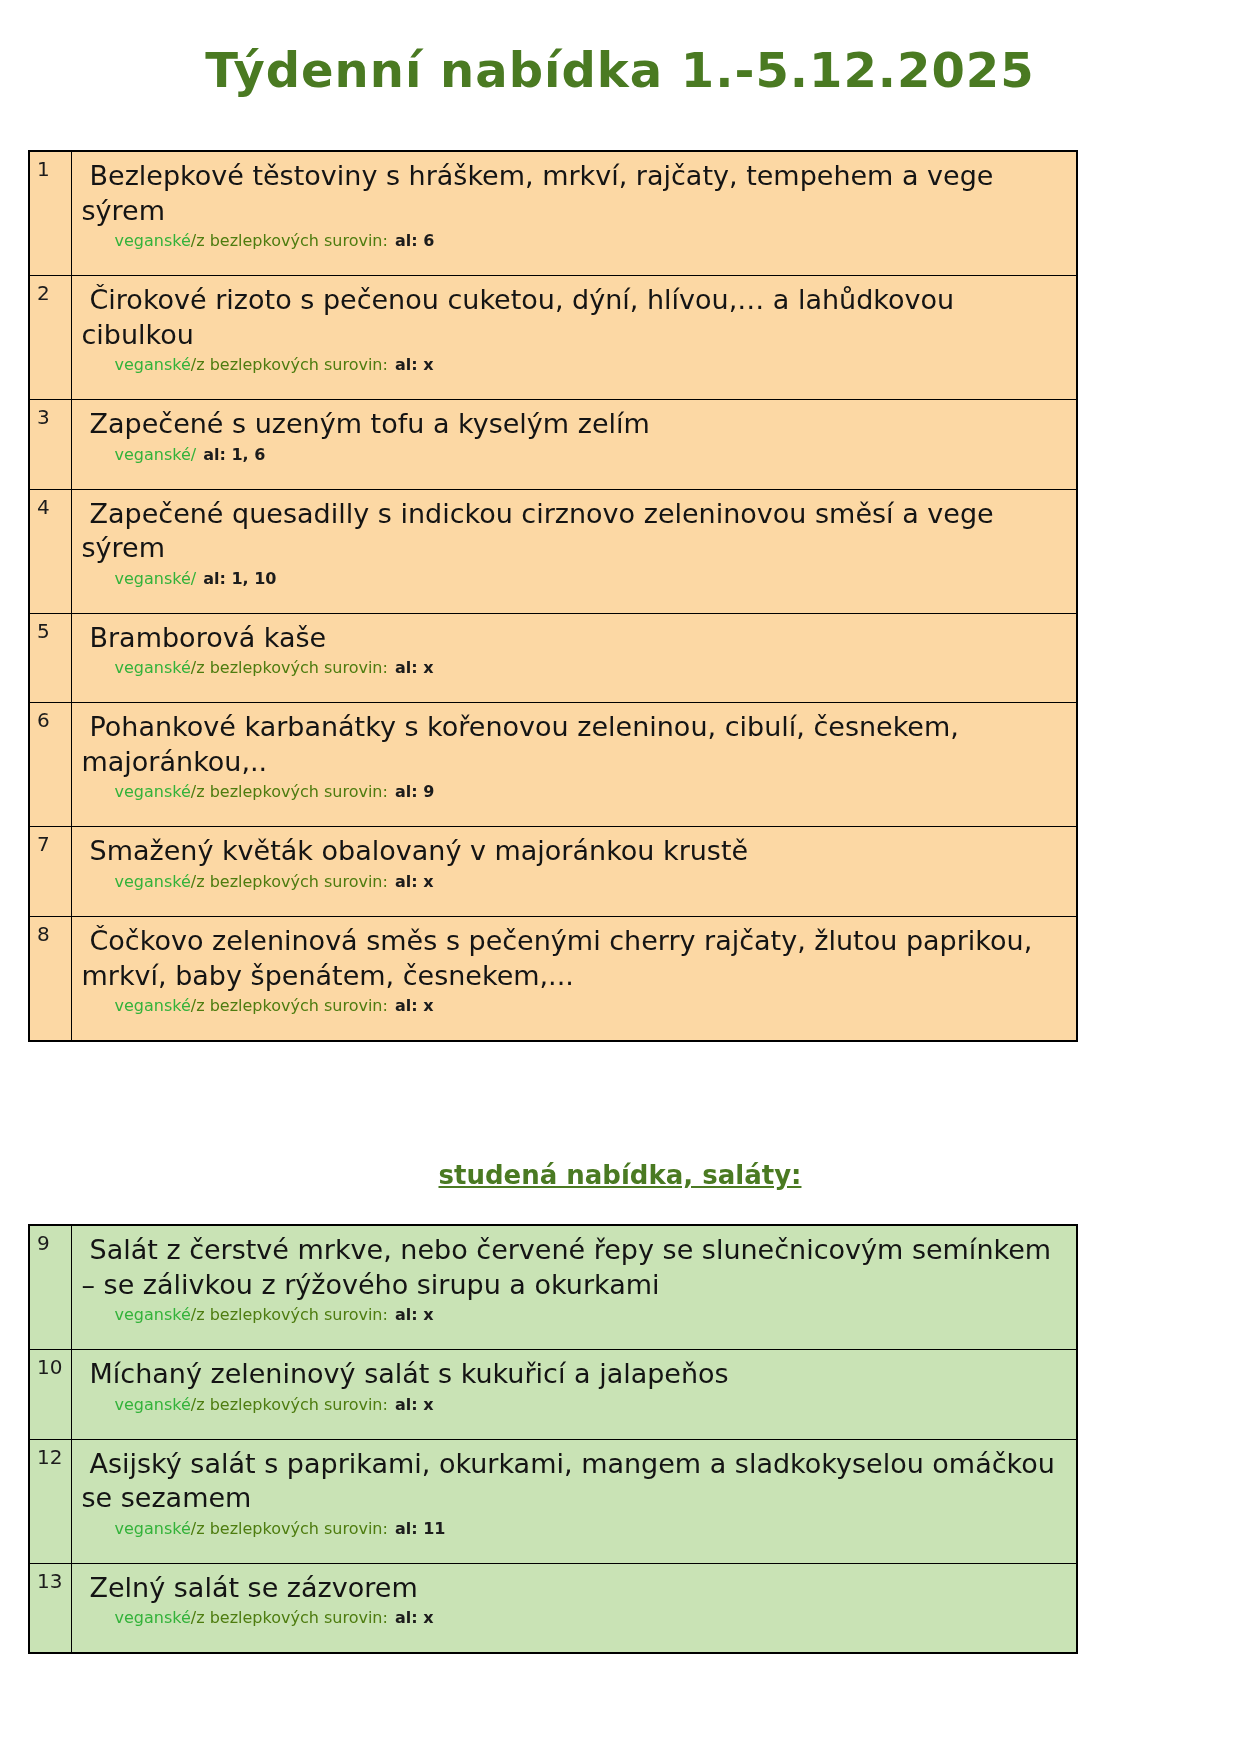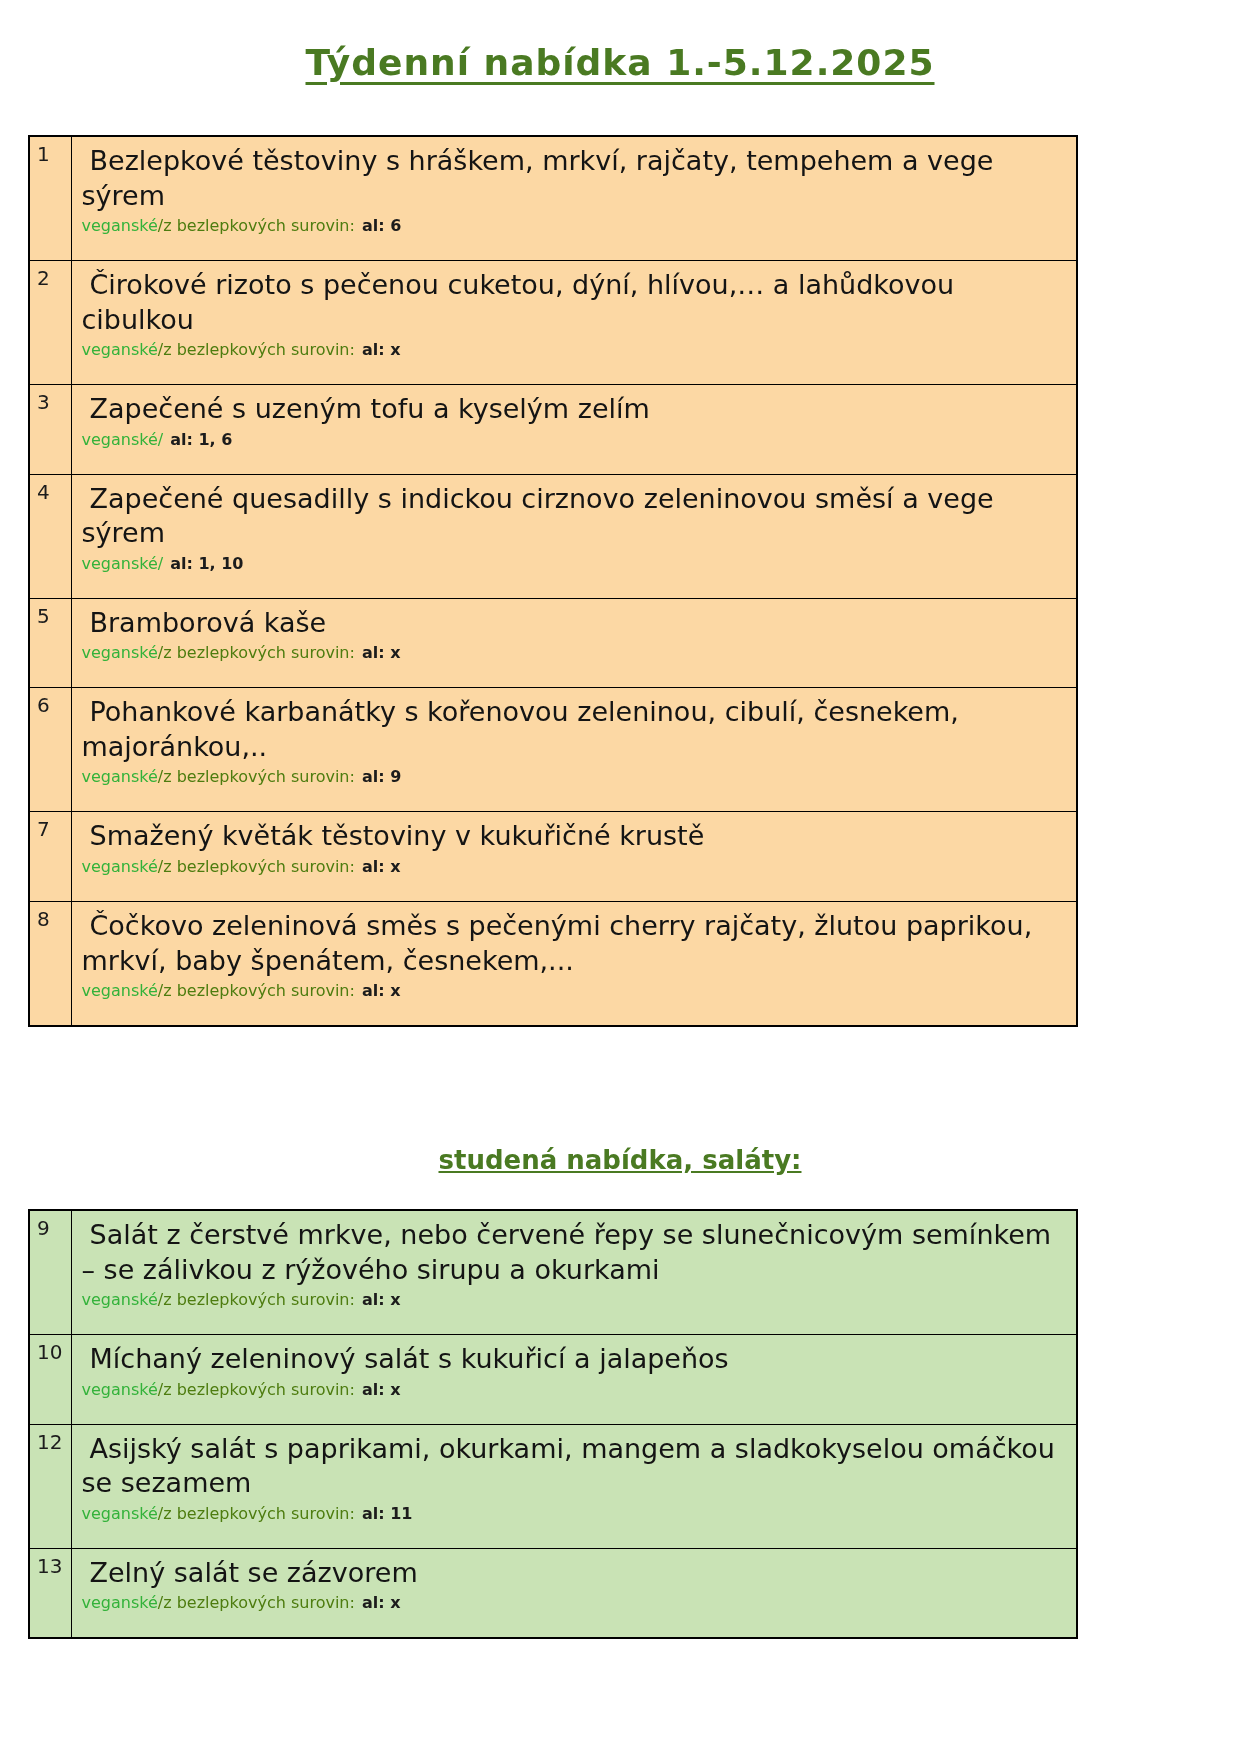--- a/index.html
+++ b/index.html
@@ -7,24 +7,23 @@
   .page {
     width: 1240px;
     min-height: 1754px;
     background: #ffffff;
     font-family: "DejaVu Sans", "Liberation Sans", sans-serif;
     color: #1c1c1c;
     padding-top: 42px;
   }
   .page-title {
     text-align: center;
-    font-size: 36px;
+    font-size: 48px;
     font-weight: bold;
     color: #4a7a22;
-    text-decoration: underline;
     text-decoration-thickness: 3px;
     text-underline-offset: 7px;
     margin: 0 0 52px 0;
     letter-spacing: 1px;
   }
   .menu-table {
     border-collapse: collapse;
     width: 1050px;
     margin-left: 28px;
     border: 2px solid #000;
@@ -48,21 +47,21 @@
     font-size: 27px;
     line-height: 1.28;
     color: #141414;
   }
   .dish-title { font-weight: normal; padding-left: 8px; }
   .tag-line {
     font-size: 16px;
     line-height: 1.25;
     margin-top: 3px;
   }
-  .tag-green { color: #33b23a; }
+  .tag-green { color: #33b23a; margin-left: 33px; }
   .tag-teal  { color: #4d7c0f; }
   .allergens { font-weight: bold; color: #1c1c1c; margin-left: 7px; }
   .section-title {
     text-align: center;
     font-size: 26px;
     font-weight: bold;
     color: #4a7a22;
     margin: 118px 0 34px 0;
     text-decoration: underline;
   }
@@ -120,21 +119,21 @@
     <td class="num-cell">6</td>
     <td class="content-cell">
       <div class="dish-line"><span class="dish-title">Pohankové karbanátky</span><span class="dish-desc"> s kořenovou zeleninou, cibulí, česnekem, majoránkou,..</span></div>
       <div class="tag-line"><span class="tag-green">veganské</span><span class="tag-teal">/z bezlepkových surovin:</span><span class="allergens">al: 9</span></div>
     </td>
   </tr>
 
   <tr>
     <td class="num-cell">7</td>
     <td class="content-cell">
-      <div class="dish-line"><span class="dish-title">Smažený květák</span><span class="dish-desc"> těstoviny v kukuřičné krustě</span></div>
+      <div class="dish-line"><span class="dish-title">Smažený květák</span><span class="dish-desc"> obalovaný v majoránkou krustě</span></div>
       <div class="tag-line"><span class="tag-green">veganské</span><span class="tag-teal">/z bezlepkových surovin:</span><span class="allergens">al: x</span></div>
     </td>
   </tr>
 
   <tr>
     <td class="num-cell">8</td>
     <td class="content-cell">
       <div class="dish-line"><span class="dish-title">Čočkovo zeleninová směs</span><span class="dish-desc"> s pečenými cherry rajčaty, žlutou paprikou, mrkví, baby špenátem, česnekem,...</span></div>
       <div class="tag-line"><span class="tag-green">veganské</span><span class="tag-teal">/z bezlepkových surovin:</span><span class="allergens">al: x</span></div>
     </td>

